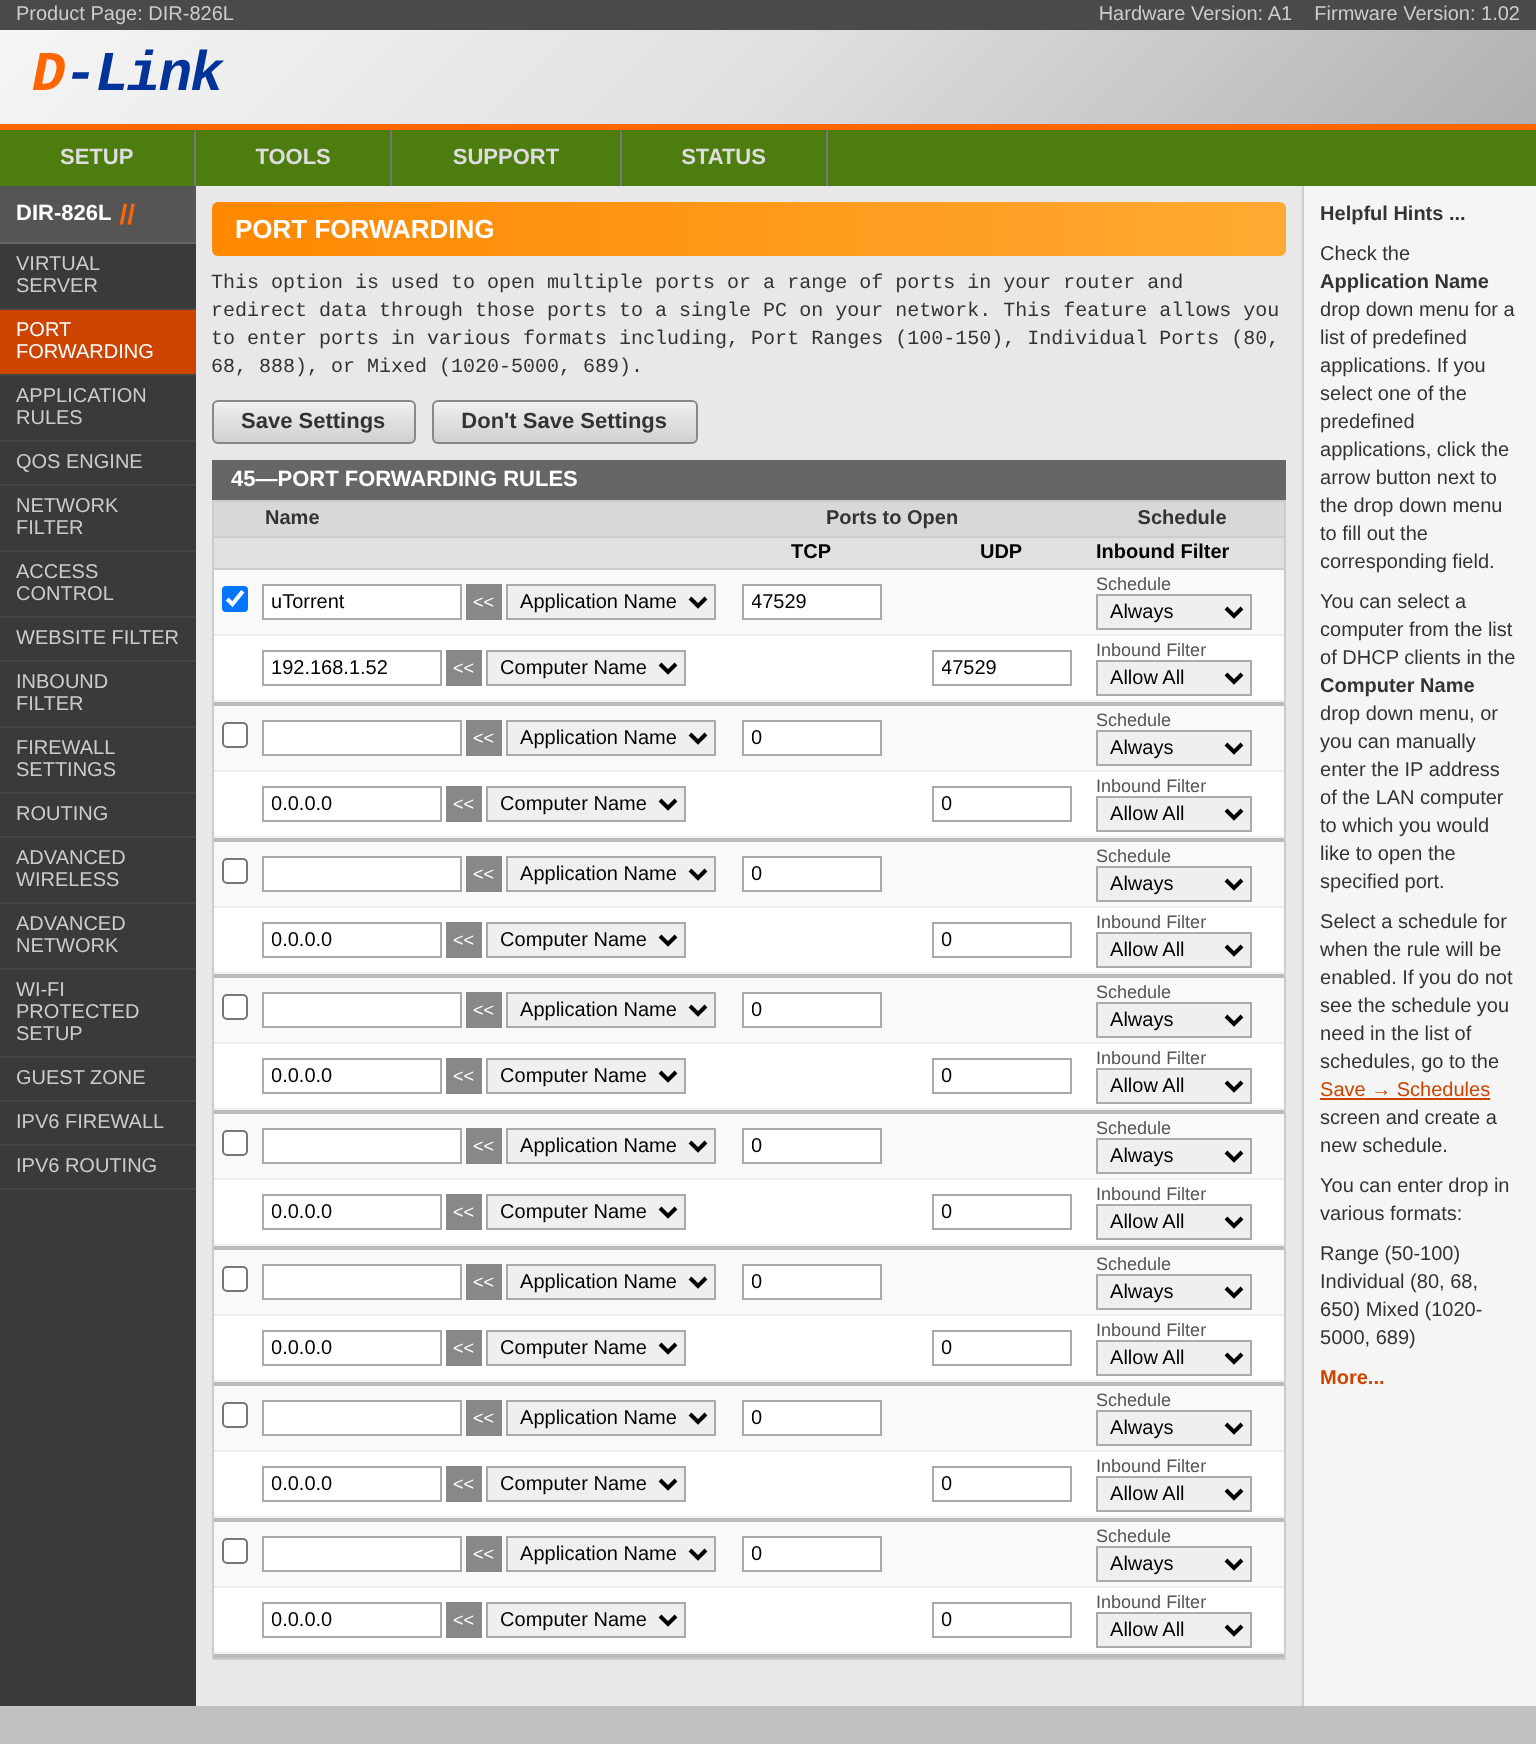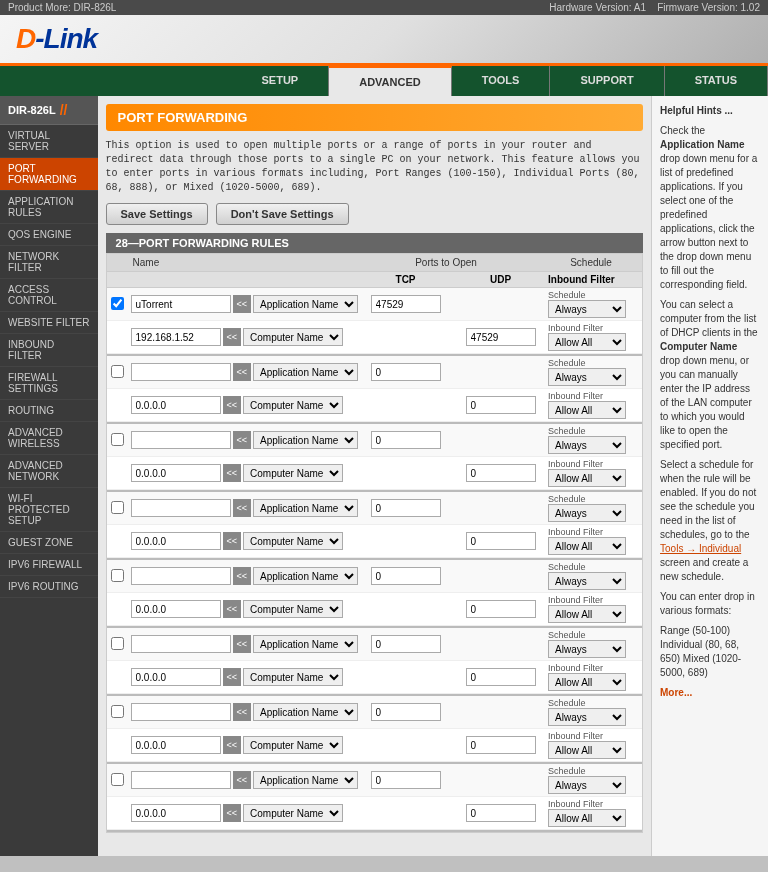--- a/index.html
+++ b/index.html
@@ -15,35 +15,35 @@
       justify-content: space-between;
     }
 
     
     .header {
       background: linear-gradient(135deg, #f5f5f5 0%, #e0e0e0 50%, #b0b0b0 100%);
       padding: 8px 16px;
       display: flex;
       align-items: center;
       border-bottom: 3px solid #ff6600;
+      font-family: Liberation Mono, monospace;
     }
     .dlink-logo {
       font-size: 28px;
       font-weight: bold;
       color: #003399;
       font-style: italic;
       letter-spacing: -1px;
     }
     .dlink-logo span { color: #ff6600; }
 
     
     .nav-tabs {
       display: flex;
-      background: #14532d;
-      justify-content: flex-end;
+      background: #4d7c0f;
     }
     .nav-tabs .tab {
       padding: 8px 30px;
       color: #ddd;
       font-size: 11px;
       font-weight: bold;
       cursor: pointer;
       border-right: 1px solid #777;
       text-transform: uppercase;
     }
@@ -146,21 +146,21 @@
       border: 1px solid #ccc;
       width: calc(100% - 16px);
     }
 
     .pf-header-row {
       display: flex;
       background: #d8d8d8;
       border-bottom: 1px solid #ccc;
       padding: 3px 6px;
       font-size: 10px;
-      font-weight: normal;
+      font-weight: bold;
       color: #333;
     }
     .pf-header-row .col-name { flex: 1; }
 
     
     .help-panel {
       width: 140px;
       background: #f5f5f5;
       border-left: 1px solid #ccc;
       padding: 8px;
@@ -183,36 +183,35 @@
     .help-panel .more-link {
       color: #cc4400;
       font-weight: bold;
       cursor: pointer;
     }
   </style>
 </head>
 <body>
 
 <div class="top-bar">
-  <span>Product More: DIR-826L</span>
+  <span>Product Page: DIR-826L</span>
   <span>
     <span>Hardware Version: A1</span> &nbsp;&nbsp;
     <span>Firmware Version: 1.02</span>
   </span>
 </div>
 
 <div class="header">
   <div class="dlink-logo">
     <span>D</span>-Link
   </div>
 </div>
 
 <div class="nav-tabs">
   <div class="tab">SETUP</div>
-  <div class="tab active">ADVANCED</div>
   <div class="tab">TOOLS</div>
   <div class="tab">SUPPORT</div>
   <div class="tab">STATUS</div>
 </div>
 
 <div class="main-layout">
 
   <div class="sidebar">
     <div class="sidebar-device">
       <span>DIR-826L</span>
@@ -239,21 +238,21 @@
   <div class="content-area">
     <div class="page-title">PORT FORWARDING</div>
 
     <div class="description-box">This option is used to open multiple ports or a range of ports in your router and redirect data through those ports to a single PC on your network. This feature allows you to enter ports in various formats including, Port Ranges (100-150), Individual Ports (80, 68, 888), or Mixed (1020-5000, 689).</div>
 
     <div class="button-row">
       <button class="btn">Save Settings</button>
       <button class="btn">Don't Save Settings</button>
     </div>
 
-    <div class="section-title">28—PORT FORWARDING RULES</div>
+    <div class="section-title">45—PORT FORWARDING RULES</div>
 
     <div class="pf-table">
       <div class="pf-header-row">
         <div style="width:20px;"></div>
         <div class="col-name">Name</div>
         <div style="width:200px; text-align:center;">Ports to Open</div>
         <div style="width:90px; text-align:center;">Schedule</div>
       </div>
       <div style="display:flex; background:#e0e0e0; border-bottom:1px solid #ccc; padding:2px 4px; font-size:10px; font-weight:bold;">
         <div style="width:20px;"></div>
@@ -530,19 +529,19 @@
           </div>
         </div>
 
     </div>
   </div>
 
   <div class="help-panel">
     <div class="help-title">Helpful Hints ...</div>
     <p>Check the <strong>Application Name</strong> drop down menu for a list of predefined applications. If you select one of the predefined applications, click the arrow button next to the drop down menu to fill out the corresponding field.</p>
     <p>You can select a computer from the list of DHCP clients in the <strong>Computer Name</strong> drop down menu, or you can manually enter the IP address of the LAN computer to which you would like to open the specified port.</p>
-    <p>Select a schedule for when the rule will be enabled. If you do not see the schedule you need in the list of schedules, go to the <span class="link">Tools → Individual</span> screen and create a new schedule.</p>
+    <p>Select a schedule for when the rule will be enabled. If you do not see the schedule you need in the list of schedules, go to the <span class="link">Save → Schedules</span> screen and create a new schedule.</p>
     <p>You can enter drop in various formats:</p>
     <p>Range (50-100) Individual (80, 68, 650) Mixed (1020-5000, 689)</p>
     <p><span class="more-link">More...</span></p>
   </div>
 
 </div>
 
 </body></html>

